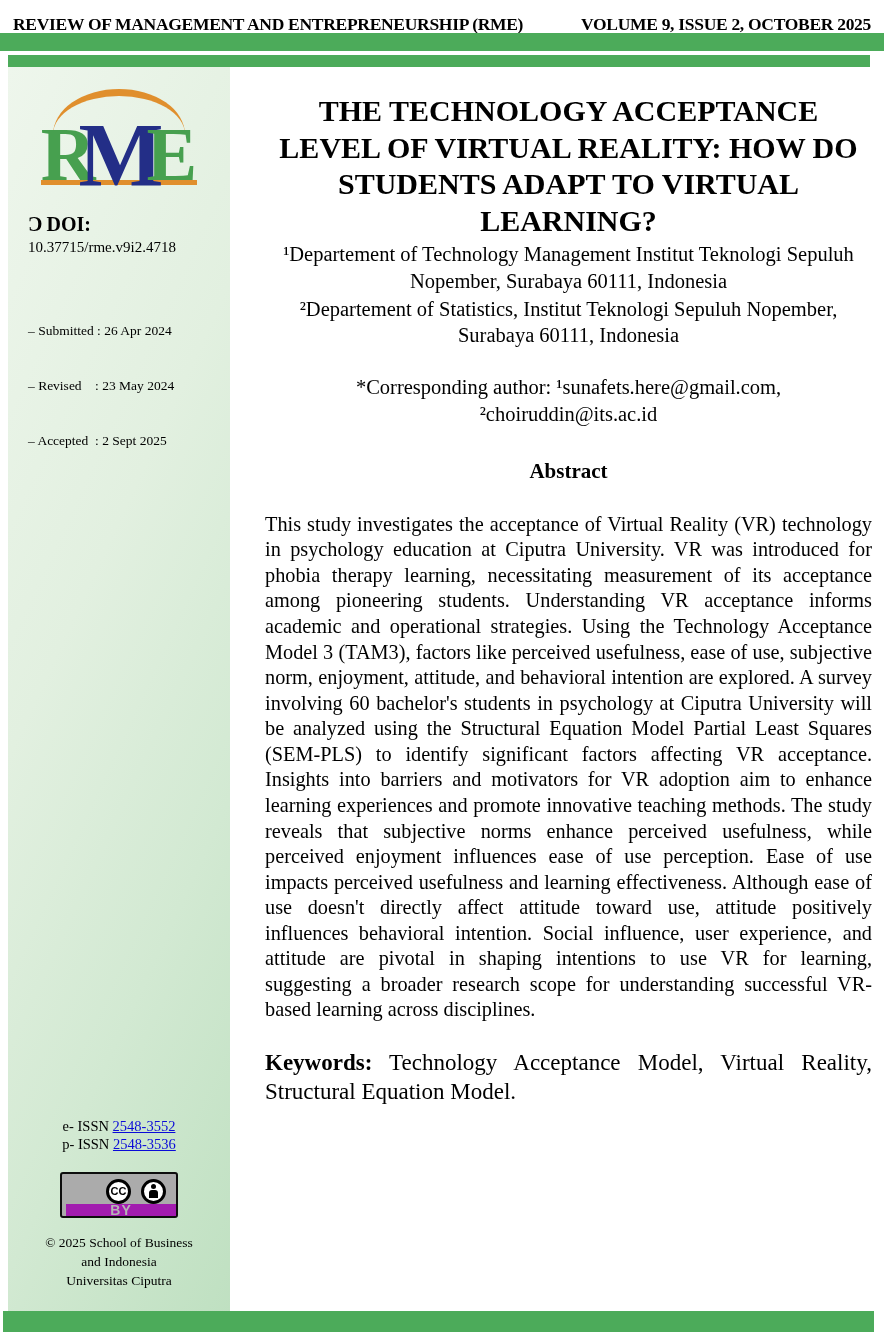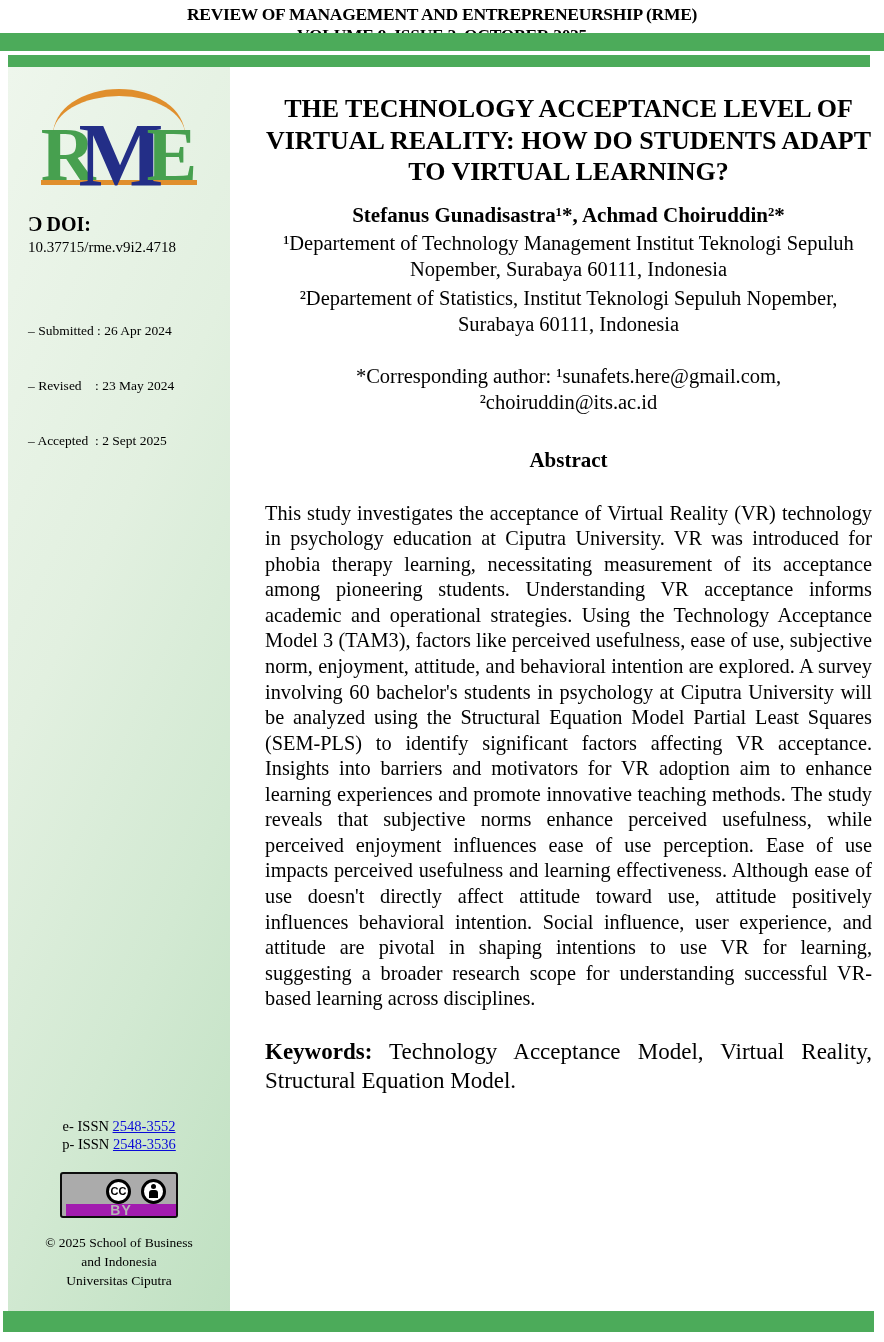--- a/index.html
+++ b/index.html
@@ -15,21 +15,21 @@
   body{background:#888;font-family:"Liberation Serif", serif;}
   .page{
     position:relative;width:884px;height:1342px;background:#ffffff;
     margin:0 auto;overflow:hidden;color:#000;
   }
   
   .top-header{
     position:absolute;top:0;left:0;right:0;height:44px;
     display:flex;justify-content:space-between;align-items:center;
     padding:4px 13px 0 13px;
-    font-weight:bold;font-size:17.5px;letter-spacing:-0.3px;white-space:nowrap;flex-direction:column;
+    font-weight:bold;font-size:17.5px;letter-spacing:-0.3px;white-space:nowrap;
   }
   .green-bar-1{position:absolute;top:33px;left:0;right:0;height:18px;background:var(--green);}
   .green-bar-2{position:absolute;top:55px;left:8px;right:14px;height:12px;background:var(--green);}
   .bottom-bar{position:absolute;top:1311px;left:3px;right:10px;height:21px;background:var(--green);}
 
   
   .sidebar{
     position:absolute;top:67px;left:8px;width:222px;height:1248px;
     background:linear-gradient(115deg,var(--sidebar_light) 0%,#e2f0e0 40%,#d2e9d2 70%,var(--sidebar_dark) 100%);
   }
@@ -80,21 +80,21 @@
     color:#b5b5b5;font-size:14px;font-weight:bold;letter-spacing:1px;
     font-family:"Liberation Sans",sans-serif;line-height:12px;text-align:center;
   }
   .copyright{margin-top:16px;font-size:13.5px;line-height:1.4;}
 
   
   .main-col{
     position:absolute;top:67px;left:230px;right:0;height:1248px;background:#fff;
     padding:26px 12px 0 35px;text-align:center;
   }
-  .article-title{font-size:26px;font-weight:bold;line-height:1.22;}
+  .article-title{font-size:30px;font-weight:bold;line-height:1.22;}
   .authors-line{margin-top:15px;font-size:21px;font-weight:bold;}
   .affiliations{font-size:20.5px;line-height:1.28;margin-top:2px;}
   .corresponding{margin-top:26px;font-size:20.5px;line-height:1.28;}
   .abstract-heading{margin-top:32px;font-size:21px;font-weight:bold;}
   .abstract-text{margin-top:28px;text-align:justify;font-size:20.3px;line-height:1.26;}
   .keywords-par{margin-top:26px;text-align:justify;font-size:23px;line-height:1.26;}
   .keywords-label{font-weight:bold;}
 </style>
 </head>
 <body>
@@ -157,21 +157,20 @@
       <div class="copyright">
         <div>© 2025 School of Business</div>
         <div>and Indonesia</div>
         <div>Universitas Ciputra</div>
       </div>
     </div>
   </div>
 
   <div class="main-col">
     <div class="article-title">THE TECHNOLOGY ACCEPTANCE LEVEL OF VIRTUAL REALITY: HOW DO STUDENTS ADAPT TO VIRTUAL LEARNING?</div>
-    <div class="authors-line">Stefanus Gunadisastra¹*, Achmad Choiruddin²*</div>
     <div class="affiliations">¹Departement of Technology Management Institut Teknologi Sepuluh Nopember, Surabaya 60111, Indonesia</div>
     <div class="affiliations">²Departement of Statistics, Institut Teknologi Sepuluh Nopember, Surabaya 60111, Indonesia</div>
     <div class="corresponding">*Corresponding author: ¹sunafets.here@gmail.com, ²choiruddin@its.ac.id</div>
     <div class="abstract-heading">Abstract</div>
     <div class="abstract-text">This study investigates the acceptance of Virtual Reality (VR) technology in psychology education at Ciputra University. VR was introduced for phobia therapy learning, necessitating measurement of its acceptance among pioneering students. Understanding VR acceptance informs academic and operational strategies. Using the Technology Acceptance Model 3 (TAM3), factors like perceived usefulness, ease of use, subjective norm, enjoyment, attitude, and behavioral intention are explored. A survey involving 60 bachelor's students in psychology at Ciputra University will be analyzed using the Structural Equation Model Partial Least Squares (SEM-PLS) to identify significant factors affecting VR acceptance. Insights into barriers and motivators for VR adoption aim to enhance learning experiences and promote innovative teaching methods. The study reveals that subjective norms enhance perceived usefulness, while perceived enjoyment influences ease of use perception. Ease of use impacts perceived usefulness and learning effectiveness. Although ease of use doesn't directly affect attitude toward use, attitude positively influences behavioral intention. Social influence, user experience, and attitude are pivotal in shaping intentions to use VR for learning, suggesting a broader research scope for understanding successful VR-based learning across disciplines.</div>
     <div class="keywords-par">
       <span class="keywords-label">Keywords:</span><span> Technology Acceptance Model, Virtual Reality, Structural Equation Model.</span>
     </div>
   </div>
 

